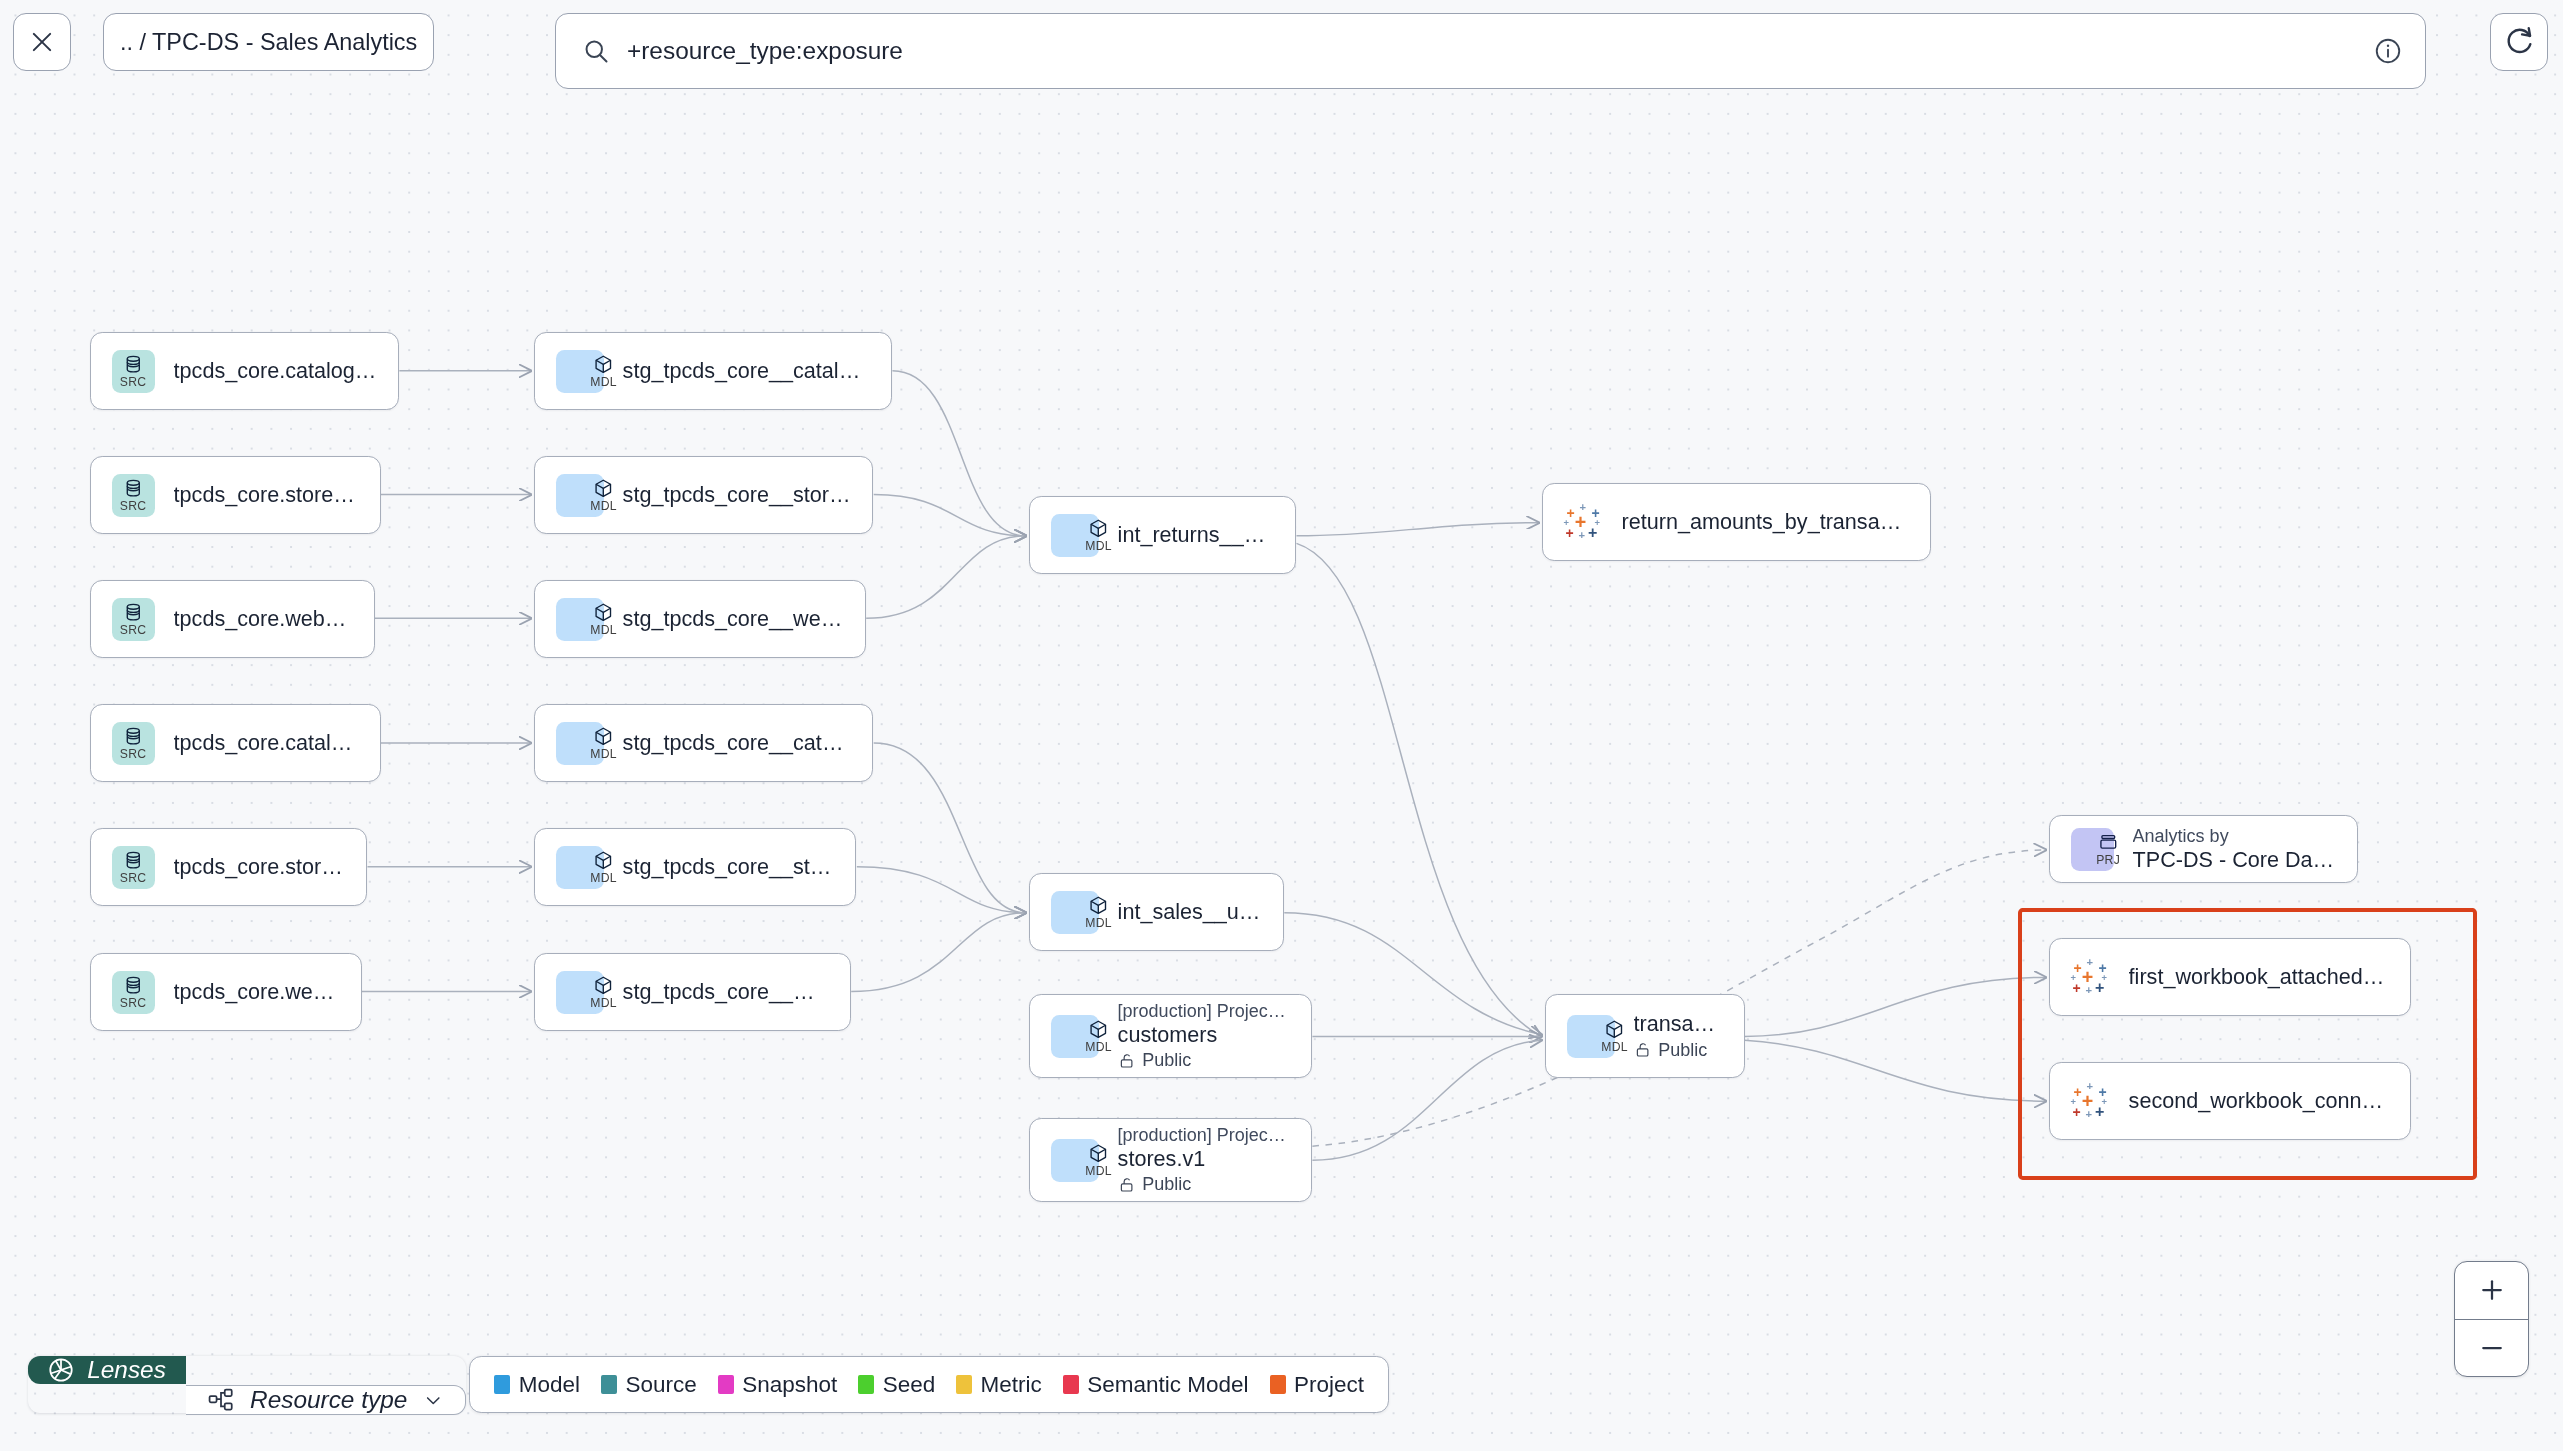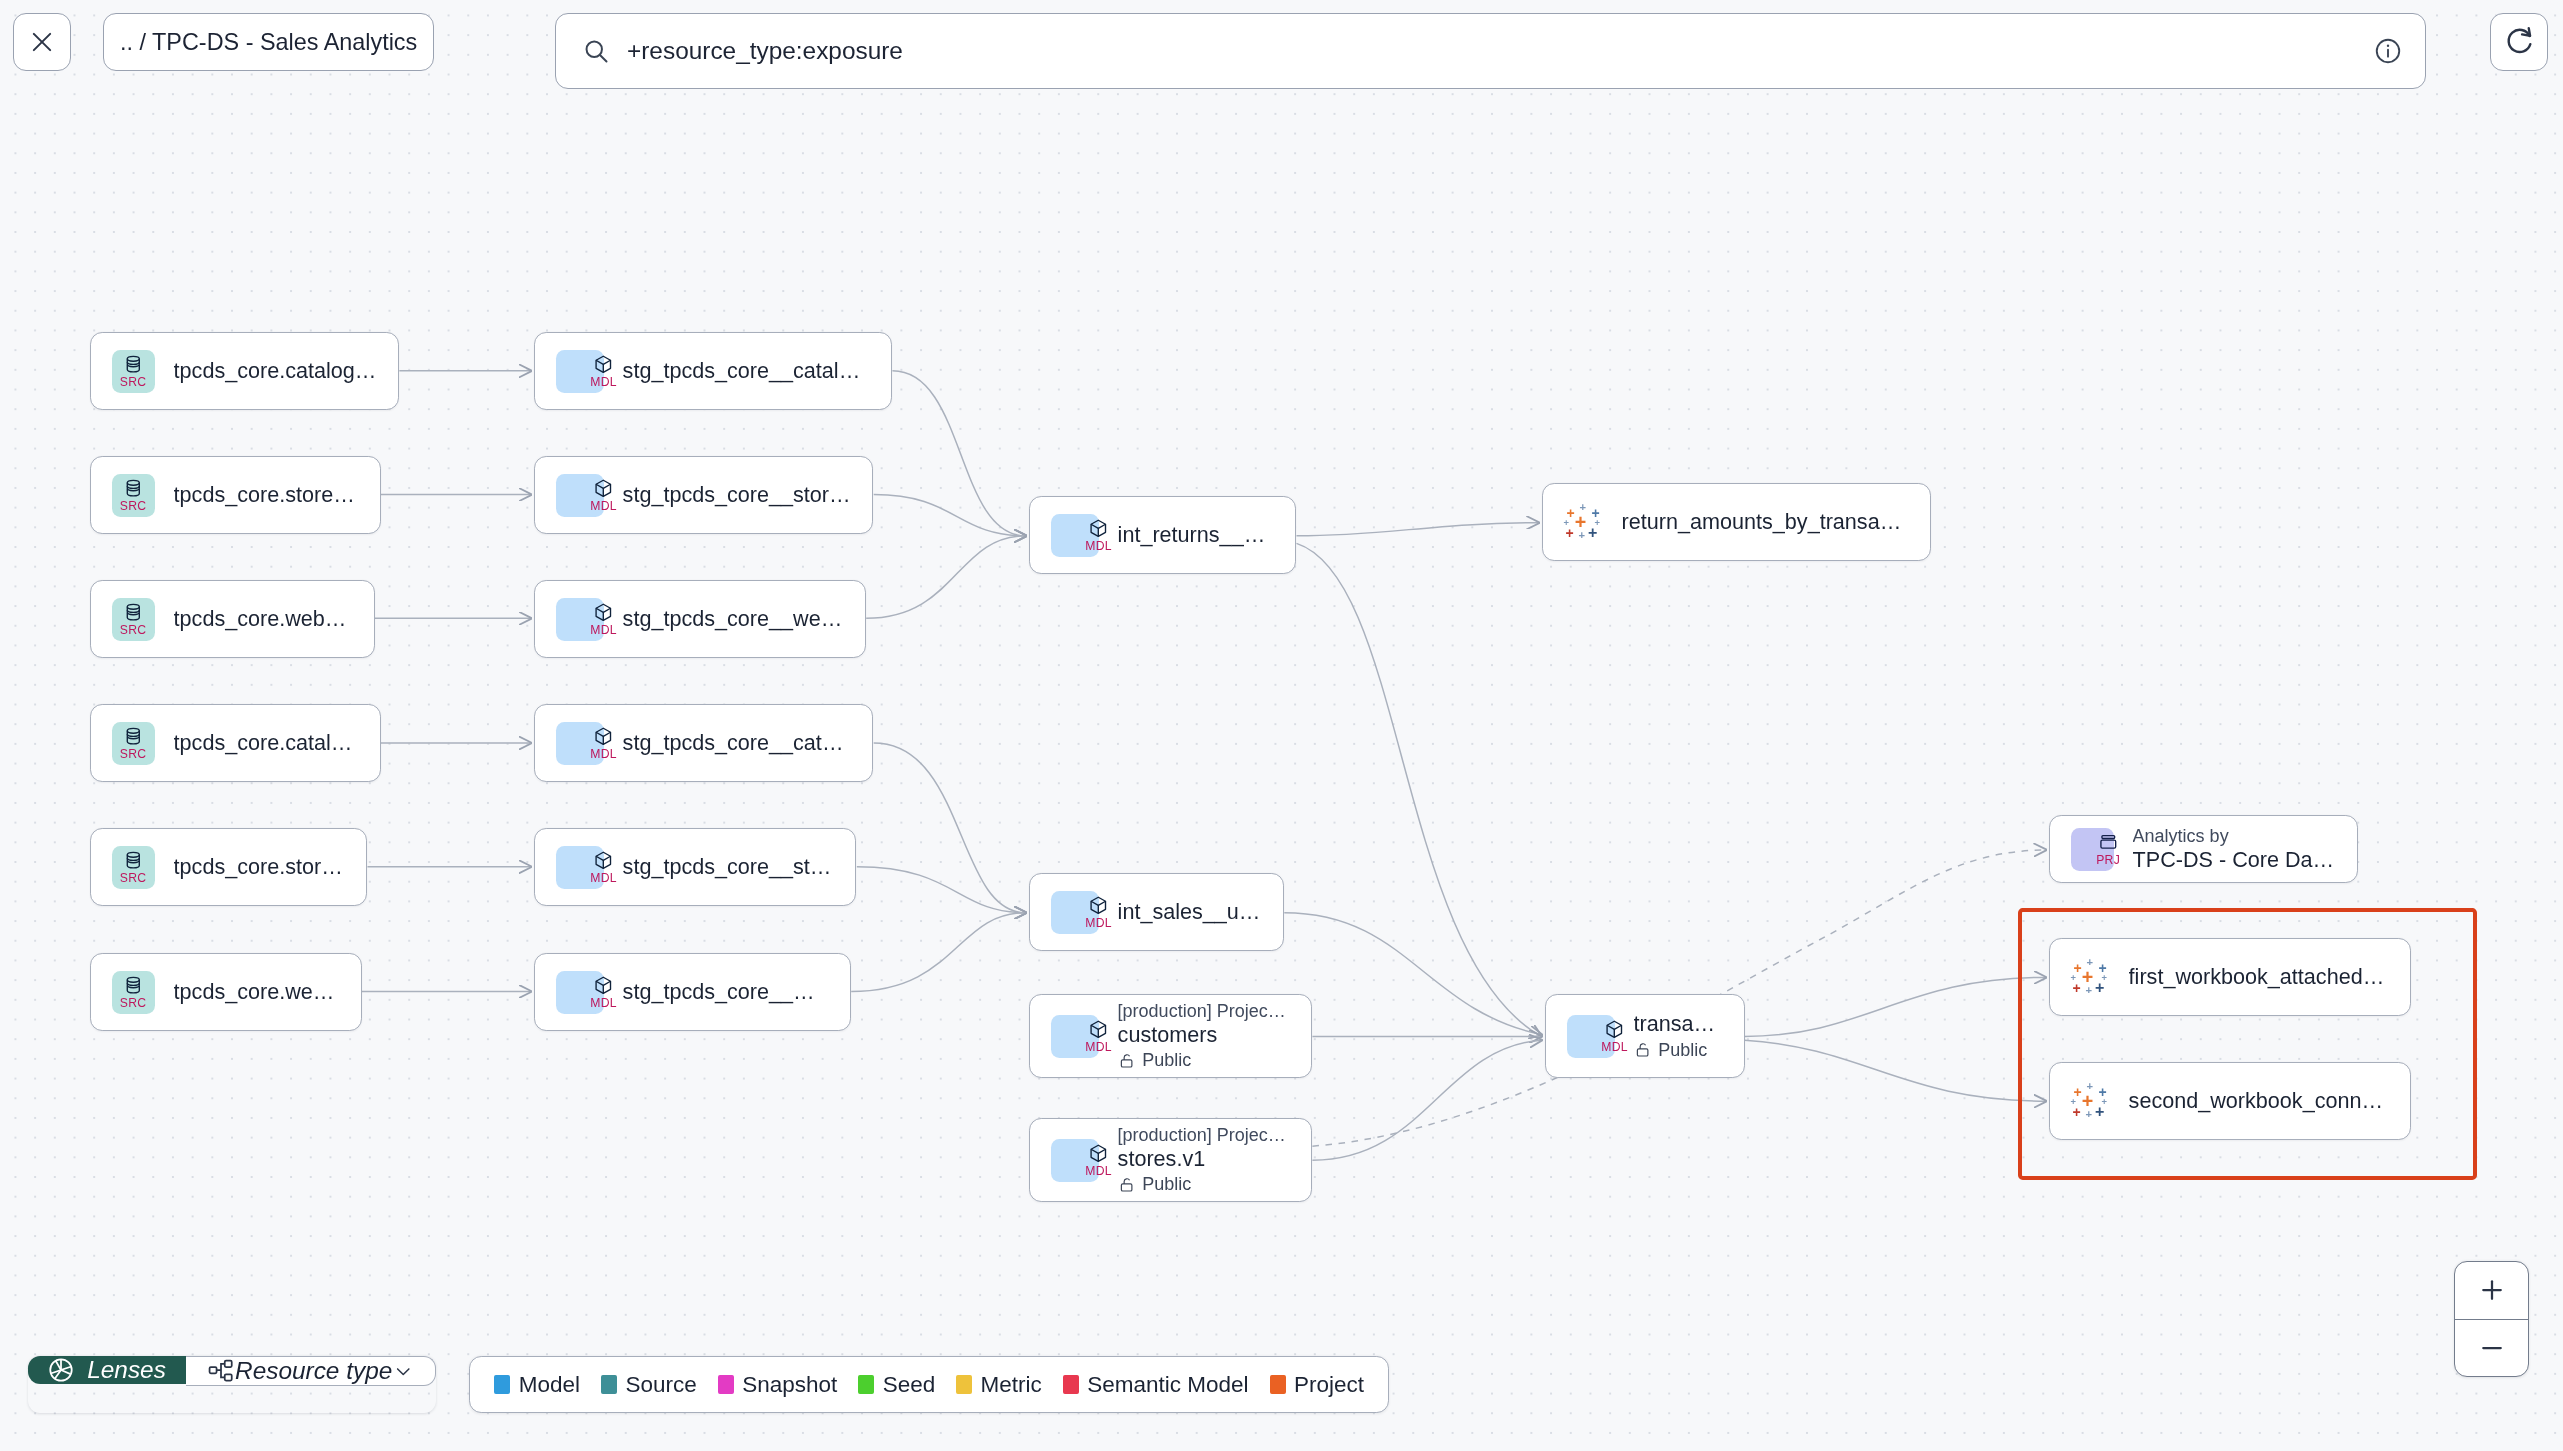--- a/index.html
+++ b/index.html
@@ -79,21 +79,21 @@
     width: 43px; height: 43px;
     border-radius: 8.4px;
     display: flex; flex-direction: column;
     align-items: center; justify-content: center;
     margin-right: 19px;
   }
   .badge.src { background: #b9e3e0; }
   .badge.mdl { background: #bfdffb; padding-left: 48px; }
   .badge.prj { background: #c3c5f4; padding-left: 32px; }
   .badge .bl {
-    font-size: 12.2px; letter-spacing: 0.3px; color: #be185d;
+    font-size: 12.2px; letter-spacing: 0.3px; color: #404040;
     line-height: 11.2px; margin-top: 1.9px; font-weight: 400;
   }
   .node .label {
     font-size: 21.6px; color: #1b2333; white-space: nowrap;
     overflow: hidden; text-overflow: ellipsis;
   }
   .node .stack { display: flex; flex-direction: column; justify-content: center; overflow: hidden; }
   .node .sub-top { font-size: 18px; color: #404a5d; white-space: nowrap; overflow: hidden; text-overflow: ellipsis; }
   .node .priv { font-size: 18px; color: #3d4657; display: flex; align-items: center; gap: 6.6px; margin-top: 2.8px; }
 
@@ -125,22 +125,22 @@
     background: #22594f; color: #fff;
     display: flex; align-items: center; gap: 12.2px;
     padding: 0 20.6px 0 19px;
     border-radius: 12.2px 0 0 12.2px;
     font-size: 24.4px; cursor: pointer;
   }
   #resource-type-btn {
     background: #fff; color: #1b2333;
     border: 1.4px solid #a7aebb; border-left: none;
     border-radius: 0 12.2px 12.2px 0;
-    display: flex; align-items: center; 
-    padding: 0 20.6px; font-size: 24.4px; cursor: pointer;
+    display: flex; align-items: center; gap: 15px;
+    padding: 0 20.6px; font-size: 24.4px; cursor: pointer; margin-top: 29px;
   }
   #legend {
     position: absolute; left: 469px; top: 1356px; height: 57px;
     background: #fff; border: 1.4px solid #a7aebb; border-radius: 12.2px;
     display: flex; align-items: center; gap: 21px; padding: 0 24.4px;
     box-shadow: 0 0.9px 2.8px rgba(20,25,40,.08);
   }
   .legend-item { display: flex; align-items: center; gap: 8.4px; font-size: 22.5px; color: #1b2333; white-space: nowrap; }
   .legend-swatch { width: 16px; height: 19px; border-radius: 1.9px; flex: 0 0 auto; }
 

